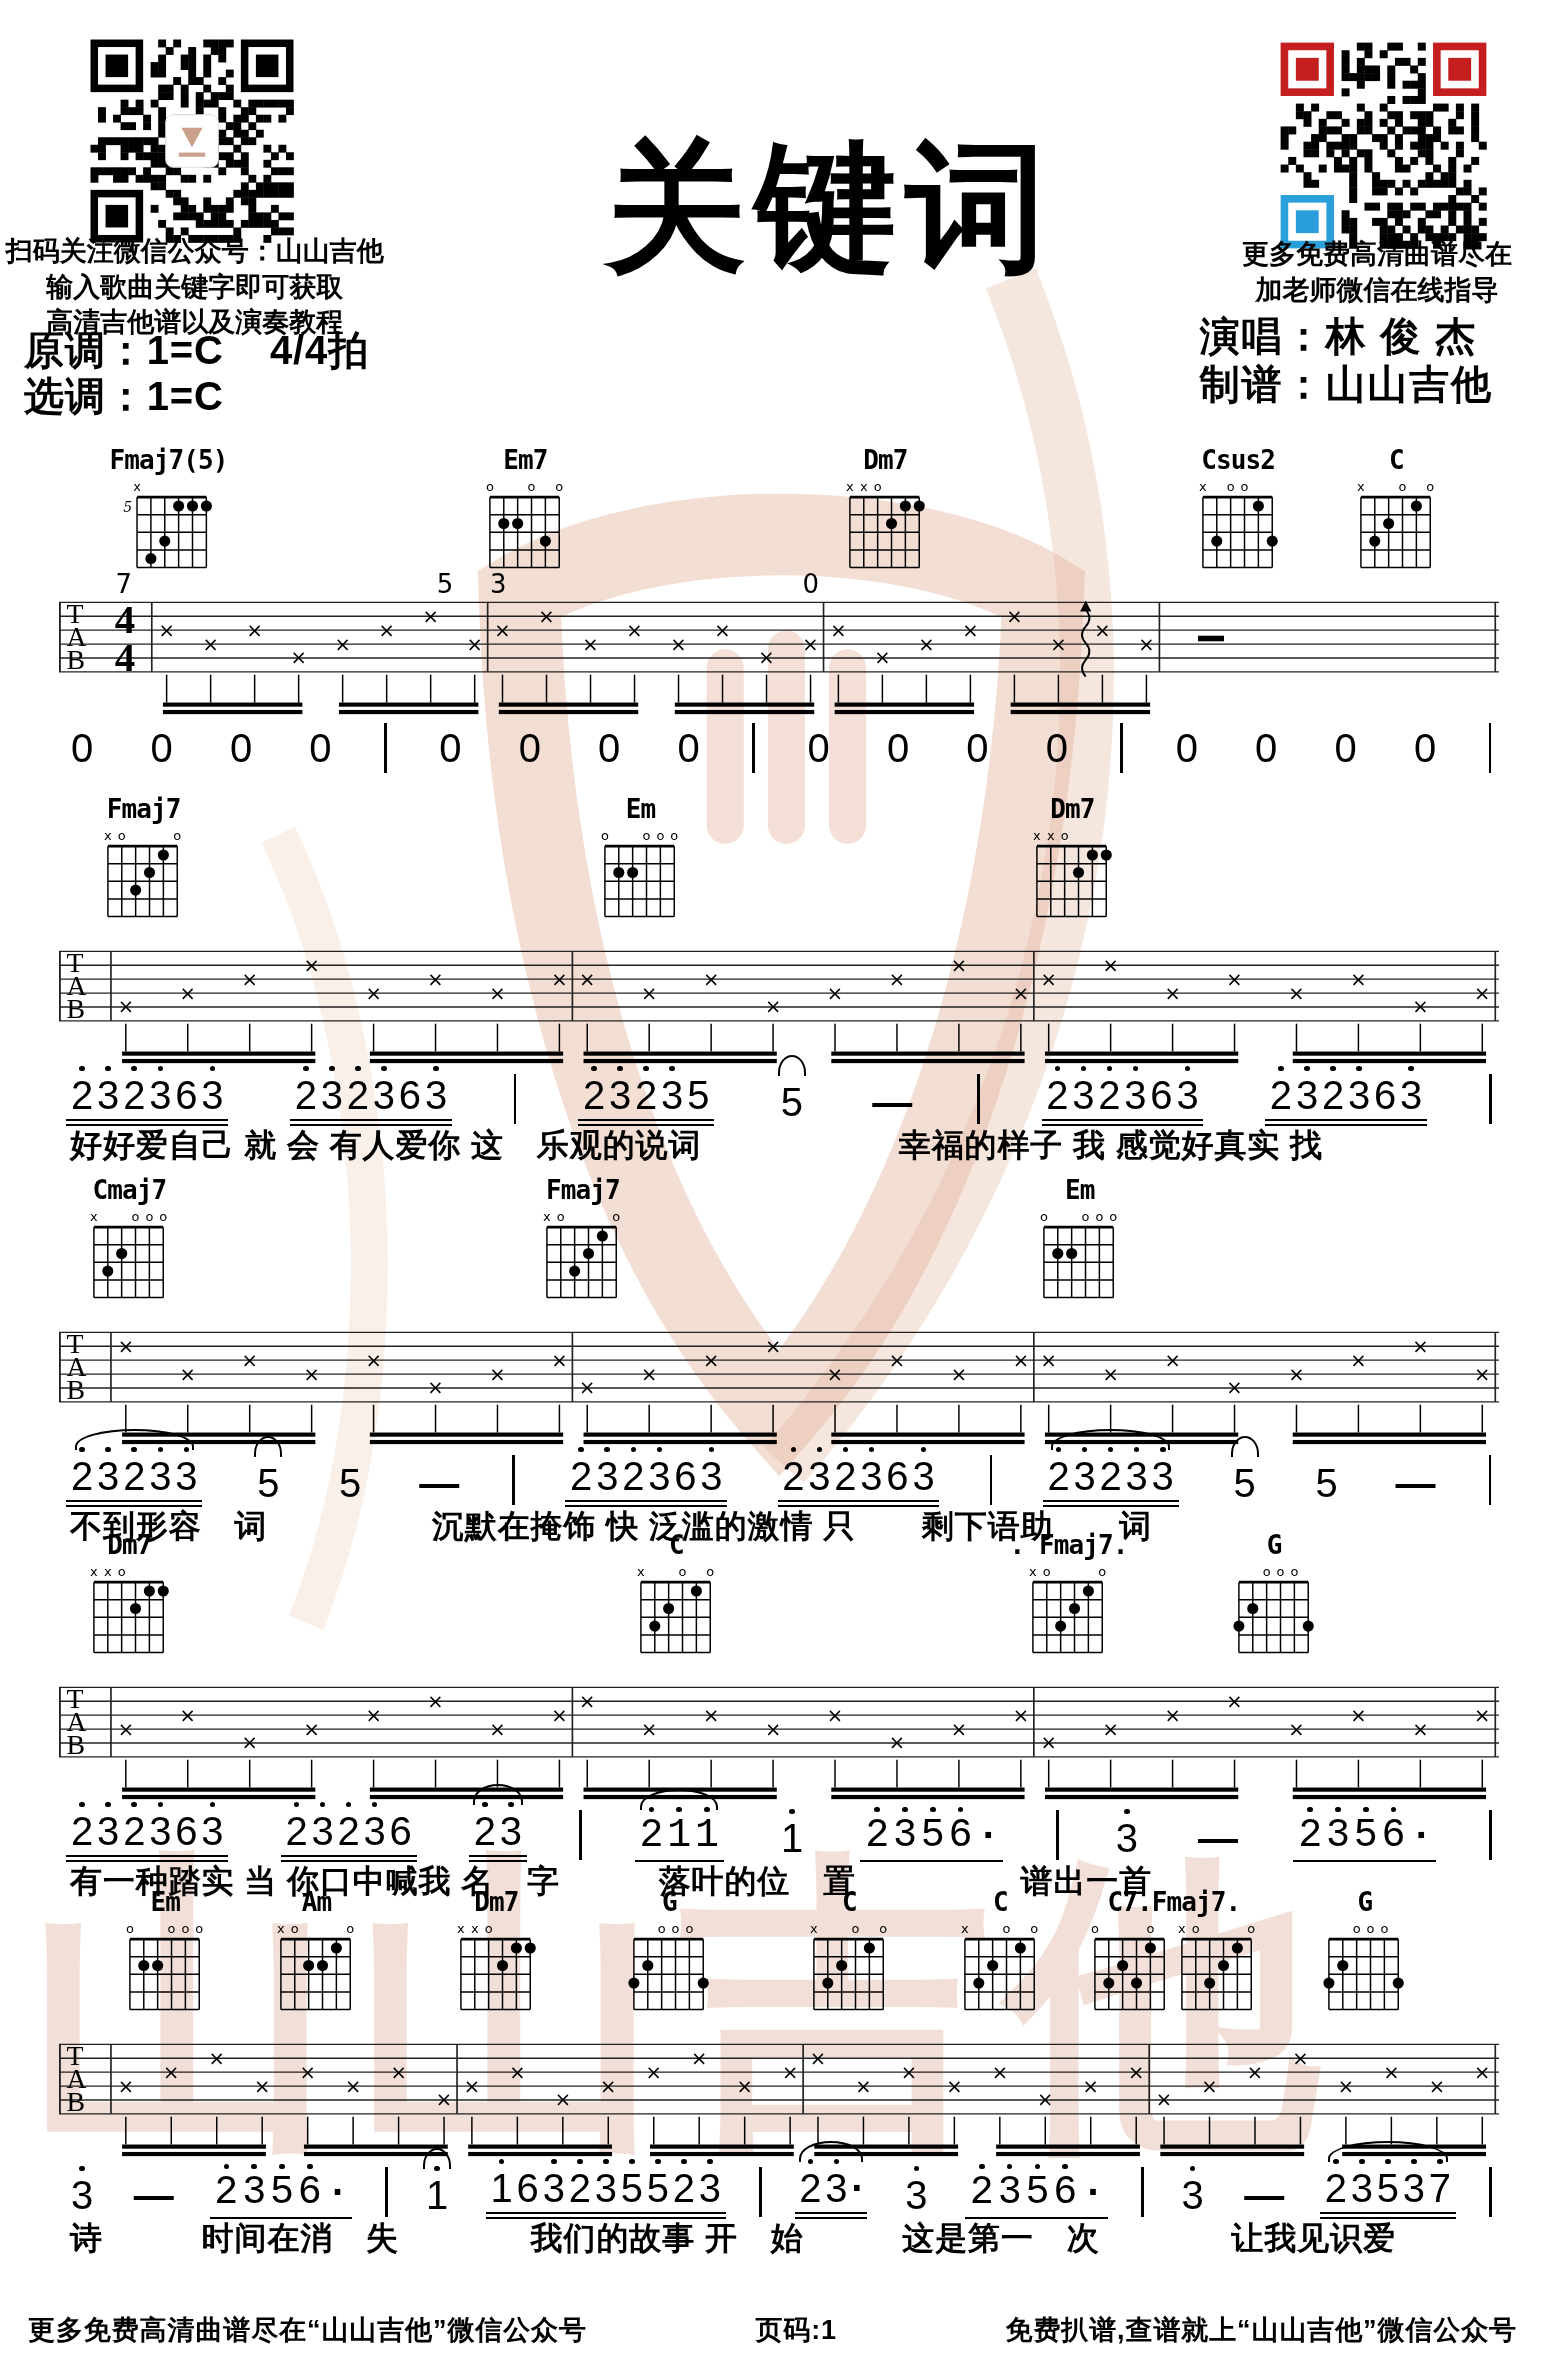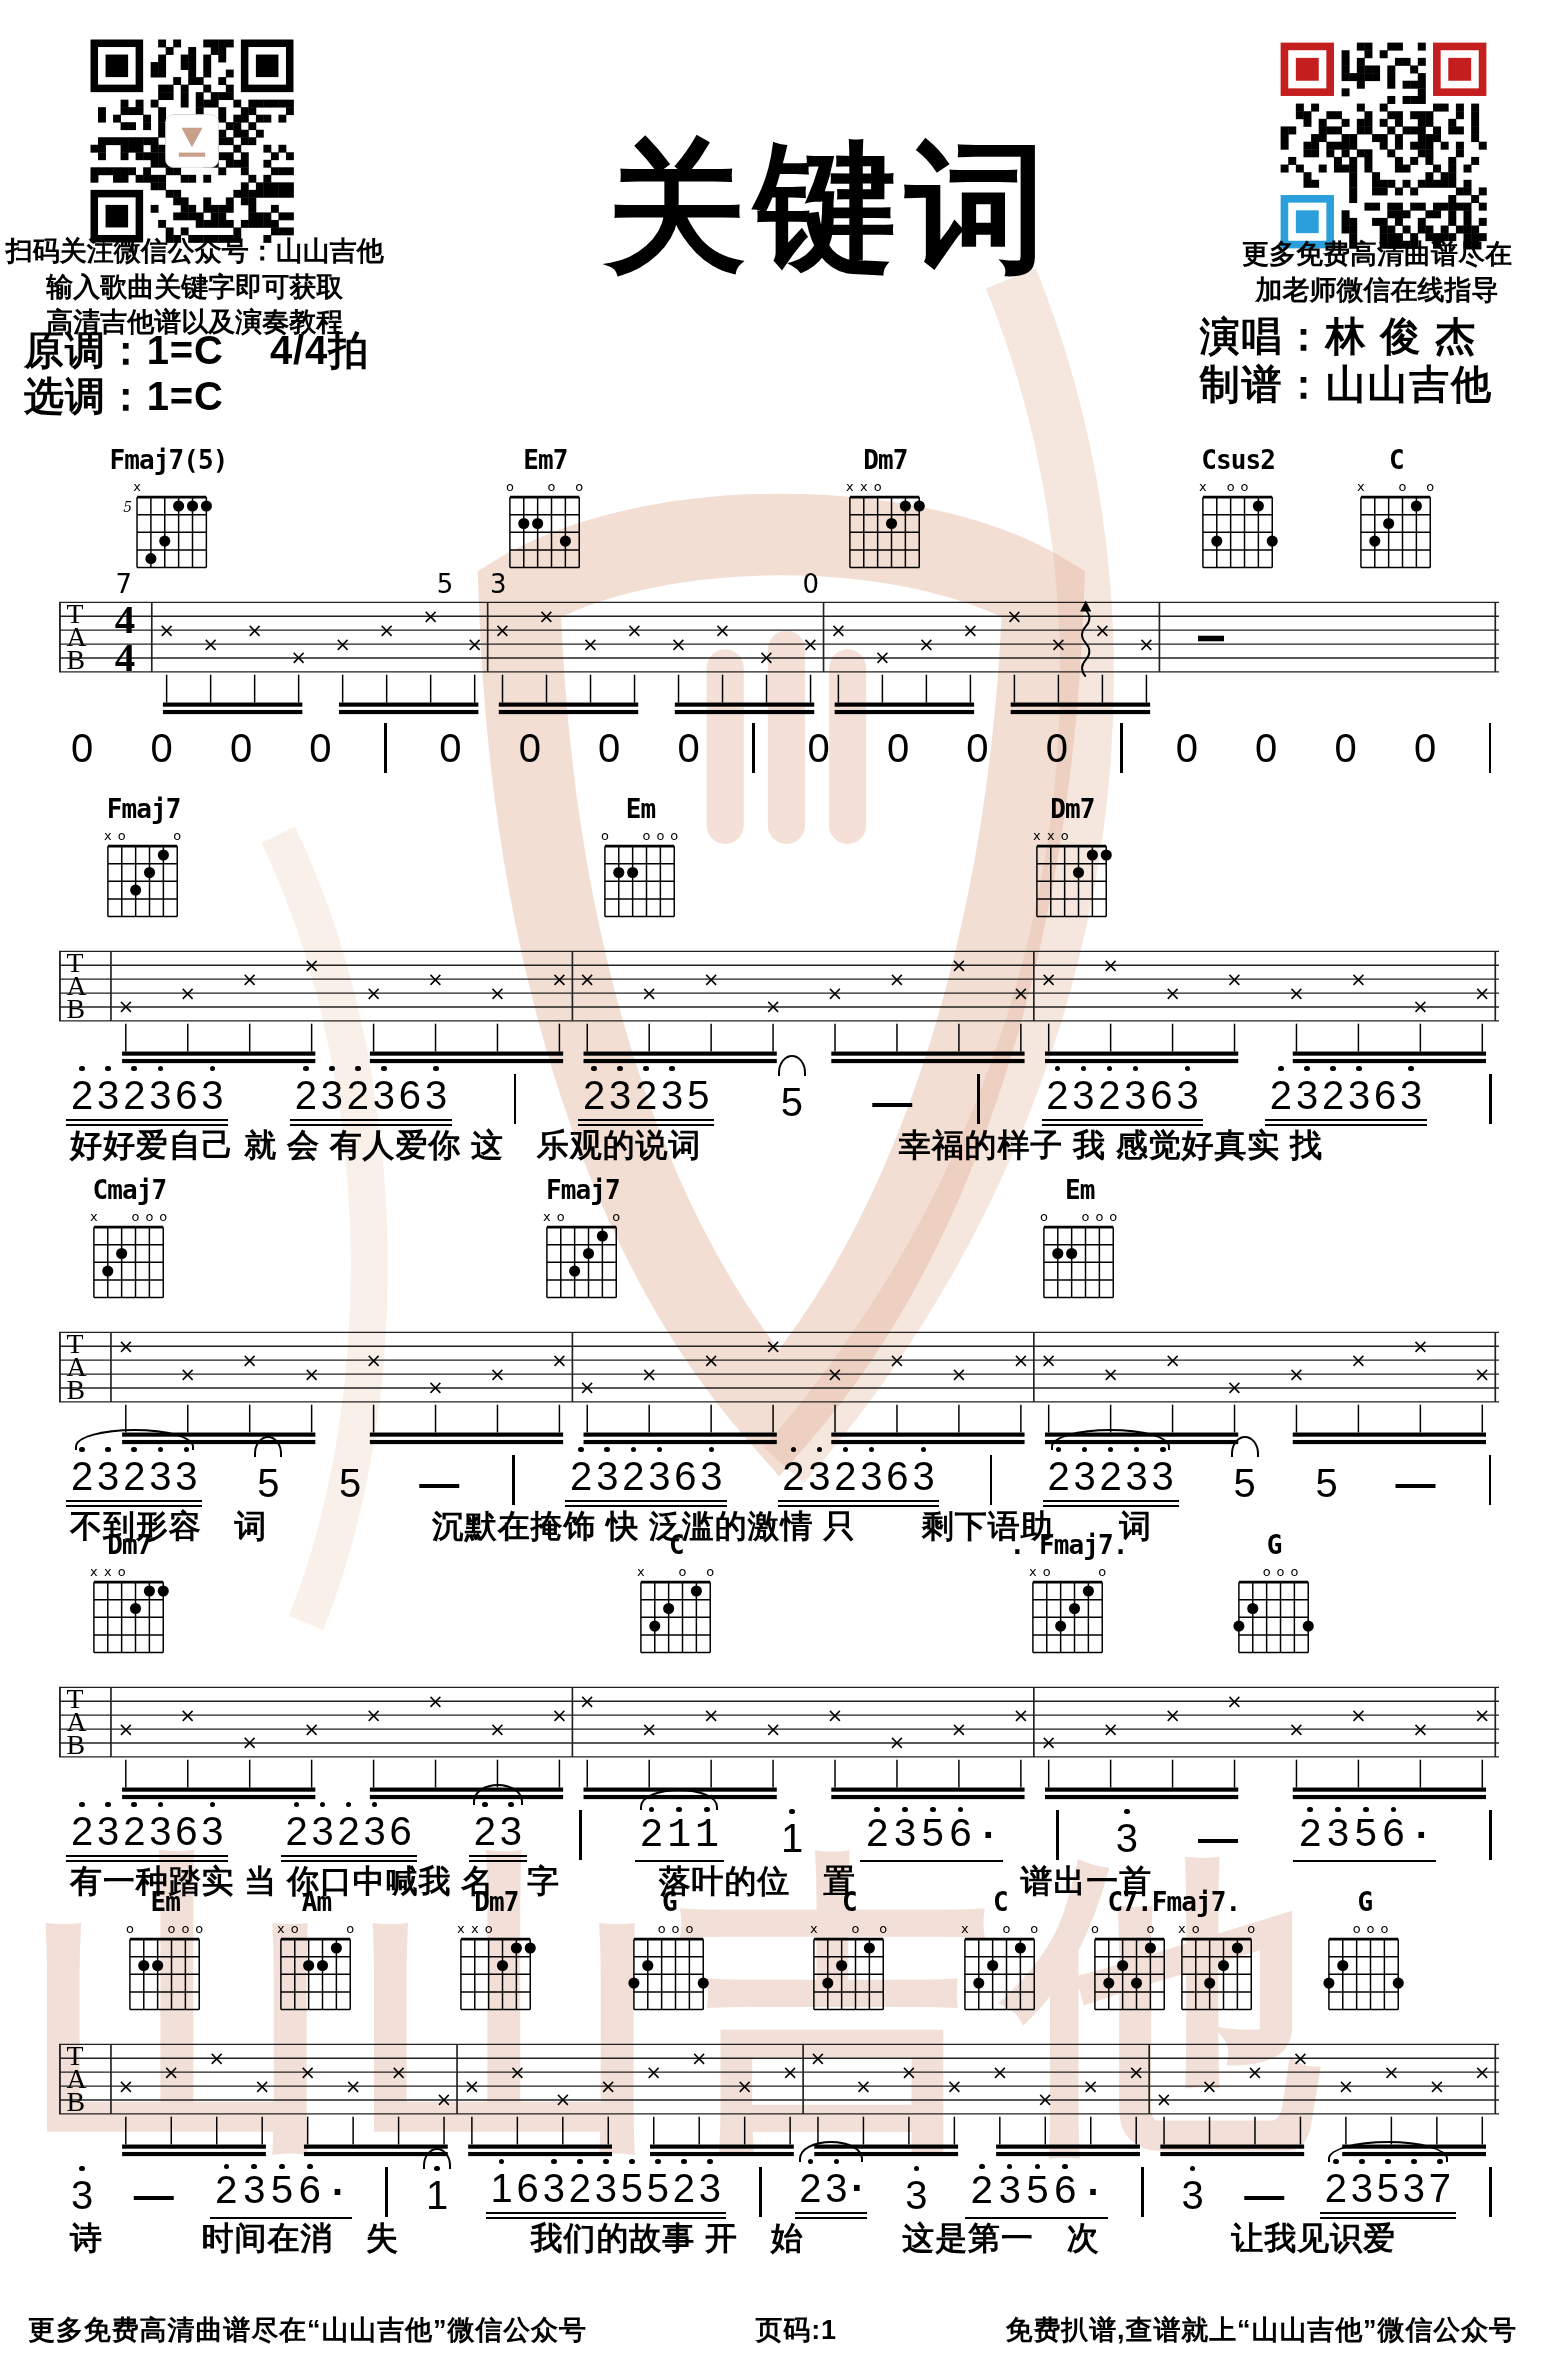--- a/index.html
+++ b/index.html
@@ -619,21 +619,21 @@
                   <line x1="16" y1="100" x2="91" y2="100" stroke="#000" stroke-width="1.6"></line>
                   <circle cx="61" cy="33.5" r="6" fill="#000"></circle>
                   <circle cx="76" cy="33.5" r="6" fill="#000"></circle>
                   <circle cx="91" cy="33.5" r="6" fill="#000"></circle>
                   <circle cx="46" cy="71.5" r="6" fill="#000"></circle>
                   <circle cx="31" cy="90.5" r="6" fill="#000"></circle>
                   <text x="1" y="40" font-size="15" font-style="italic" font-family="DejaVu Serif">5</text>
                 </svg>
               </div>
             </div>
-            <div class="chord" style="left: 29.5%; margin-left: 20px;">
+            <div class="chord" style="left: 29.5%;">
               <div class="cname">Em7</div>
               <div class="grids">
                 <svg width="83" height="98" viewBox="0 0 89 106">
                   <line x1="6" y1="24" x2="6" y2="100" stroke="#000" stroke-width="1.6"></line>
                   <text x="6" y="17" font-size="14" text-anchor="middle" font-family="DejaVu Sans" fill="#000">o</text>
                   <line x1="21" y1="24" x2="21" y2="100" stroke="#000" stroke-width="1.6"></line>
                   <line x1="36" y1="24" x2="36" y2="100" stroke="#000" stroke-width="1.6"></line>
                   <line x1="51" y1="24" x2="51" y2="100" stroke="#000" stroke-width="1.6"></line>
                   <text x="51" y="17" font-size="14" text-anchor="middle" font-family="DejaVu Sans" fill="#000">o</text>
                   <line x1="66" y1="24" x2="66" y2="100" stroke="#000" stroke-width="1.6"></line>

